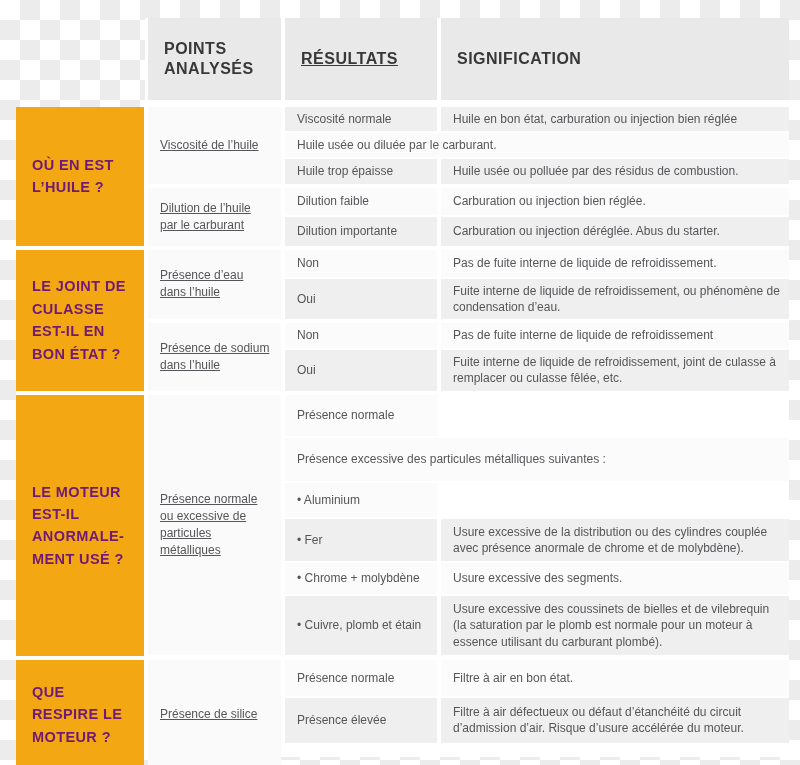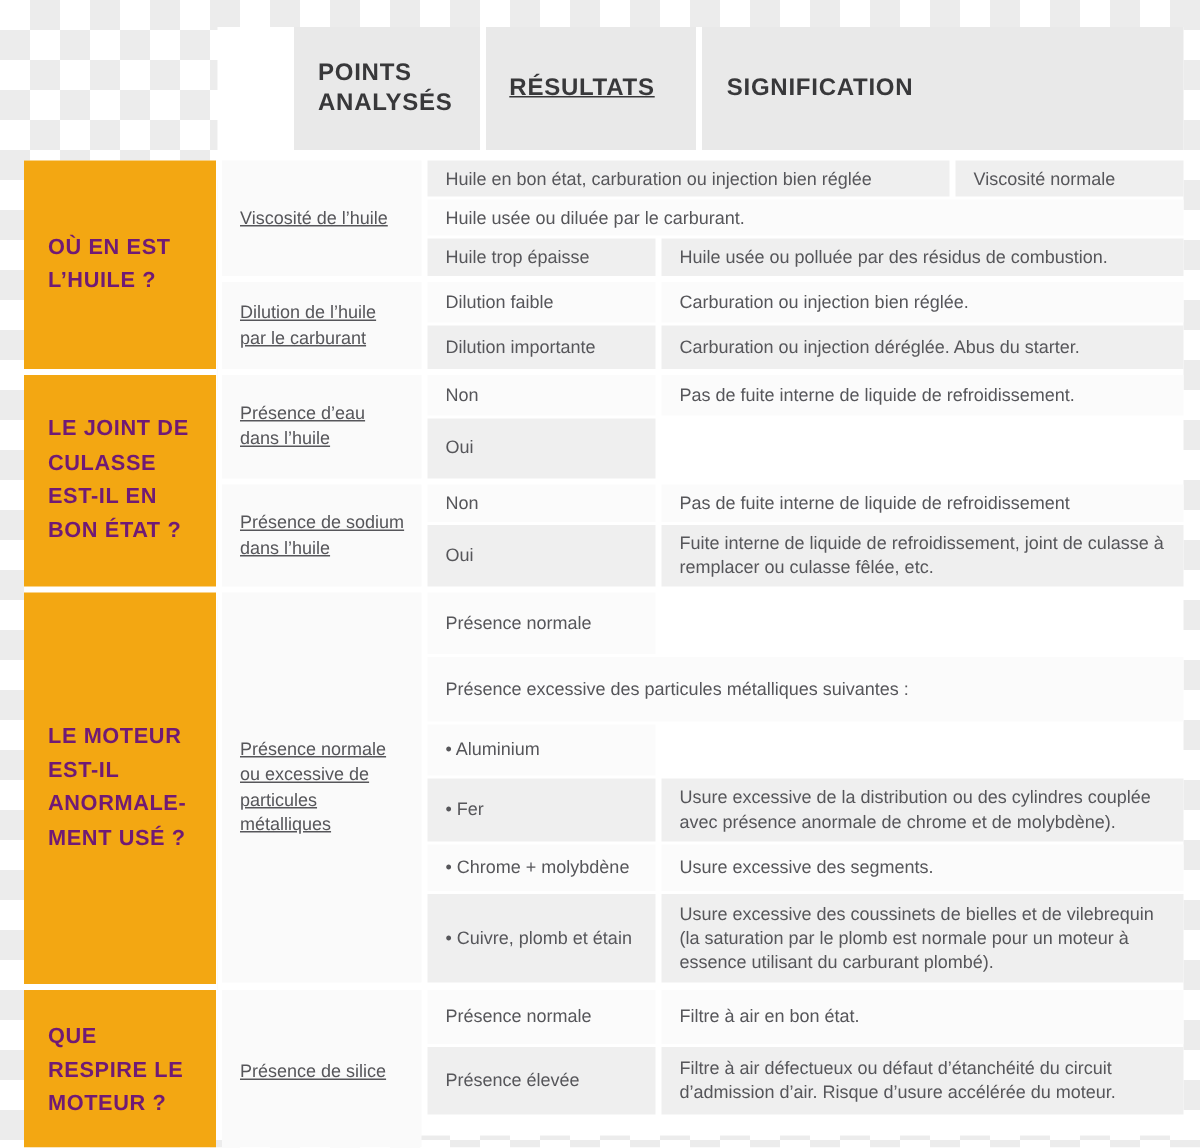--- a/index.html
+++ b/index.html
@@ -22,21 +22,21 @@
     position:absolute; left:148px; top:18px; width:641px; height:82px;
     display:flex; gap:4px;
   }
   .header-cell{
     background:var(--header-bg,#e9e9e9);
     color:var(--text-dark,#38383a);
     font-weight:700; font-size:16px; letter-spacing:.5px;
     display:flex; align-items:center;
     padding:0 4px 0 16px; line-height:1.25;
   }
-  .hc-points{ width:133px;margin-left:48px; }
+  .hc-points{ width:133px; }
   .hc-results{ width:152px;text-decoration:underline; }
   .hc-signification{ width:348px; }
 
   .table-body{
     position:absolute; left:16px; top:107px; width:773px;
     display:flex; flex-direction:column; gap:4px;
   }
   .section{ display:flex; gap:4px; }
   .q-cell{
     width:128px; flex:0 0 128px;
@@ -81,22 +81,22 @@
 
   <div class="table-body">
 
     <div class="section" style="min-height:128px">
       <div class="q-cell">OÙ EN EST L’HUILE ?</div>
       <div class="section-groups">
         <div class="group">
           <div class="point-cell">Viscosité de l’huile</div>
           <div class="rows">
             <div class="row" style="min-height:24px">
+              <div class="cell res shade-g">Viscosité normale</div>
               <div class="cell sig shade-g">Huile en bon état, carburation ou injection bien réglée</div>
-              <div class="cell res shade-g">Viscosité normale</div>
             </div>
             <div class="row" style="min-height:19px">
               <div class="cell sig shade-w">Huile usée ou diluée par le carburant.</div>
             </div>
             <div class="row" style="min-height:21px">
               <div class="cell res shade-g">Huile trop épaisse</div>
               <div class="cell sig shade-g">Huile usée ou polluée par des résidus de combustion.</div>
             </div>
           </div>
         </div>
@@ -121,20 +121,21 @@
       <div class="section-groups">
         <div class="group">
           <div class="point-cell">Présence d’eau dans l’huile</div>
           <div class="rows">
             <div class="row" style="min-height:27px">
               <div class="cell res shade-w">Non</div>
               <div class="cell sig shade-w">Pas de fuite interne de liquide de refroidissement.</div>
             </div>
             <div class="row" style="min-height:40px">
               <div class="cell res shade-g">Oui</div>
+              <div class="cell sig shade-g">Fuite interne de liquide de refroidissement, ou phénomène de condensation d’eau.</div>
             </div>
           </div>
         </div>
         <div class="group">
           <div class="point-cell">Présence de sodium dans l’huile</div>
           <div class="rows">
             <div class="row" style="min-height:25px">
               <div class="cell res shade-w">Non</div>
               <div class="cell sig shade-w">Pas de fuite interne de liquide de refroidissement</div>
             </div>

